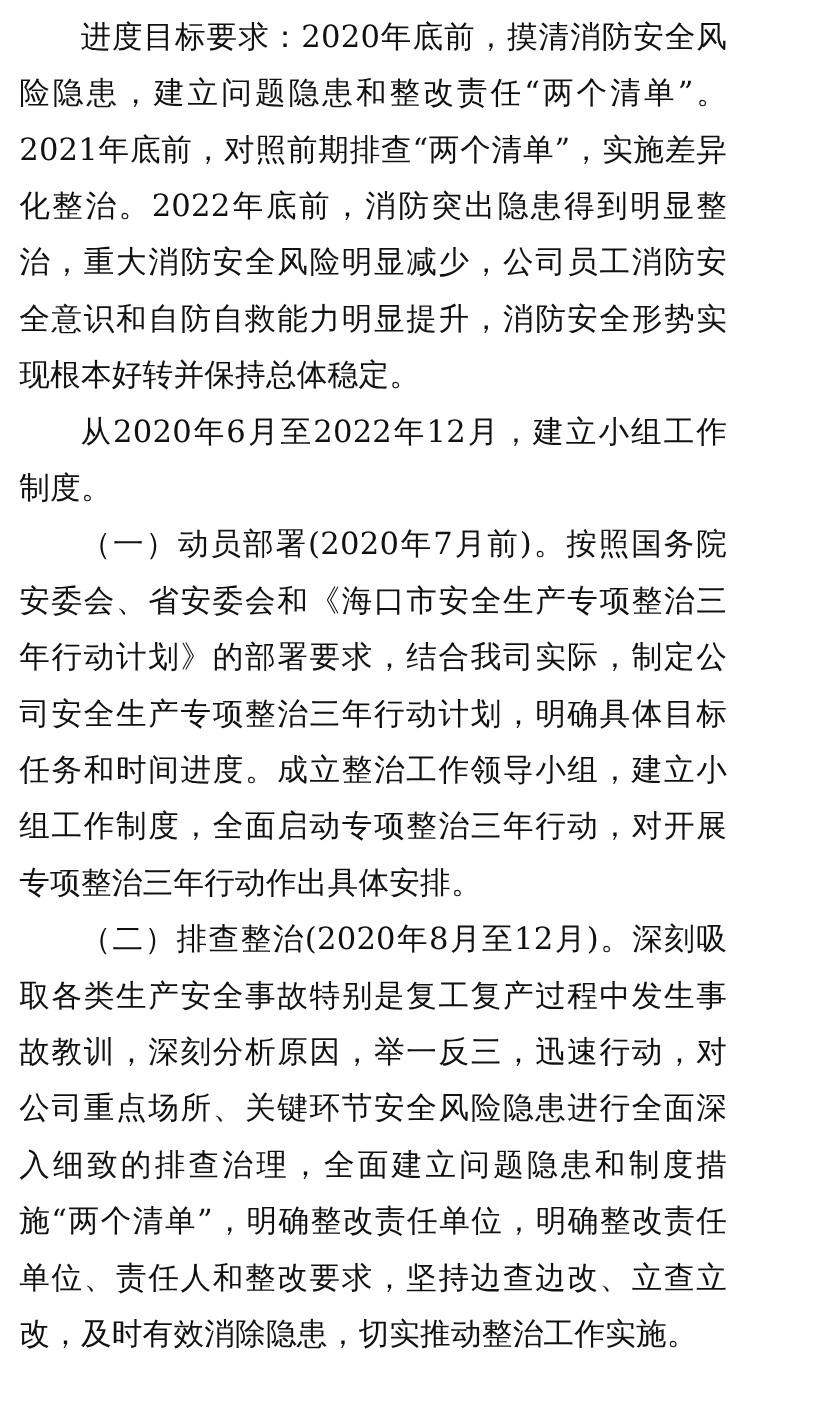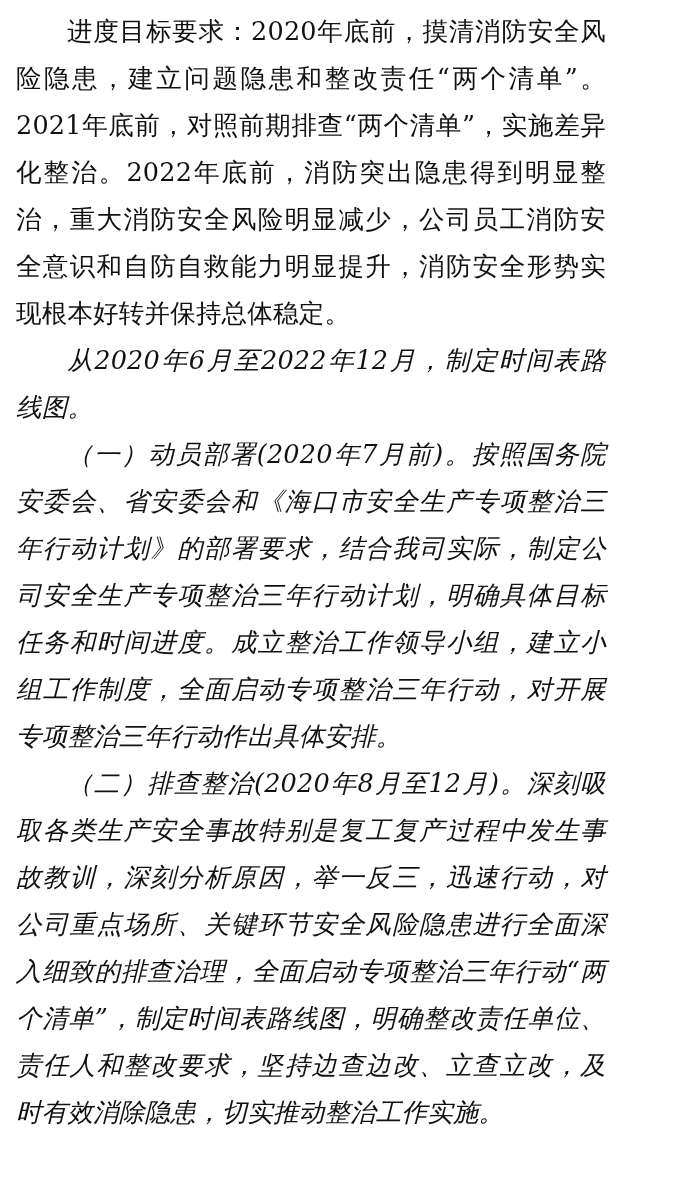--- a/index.html
+++ b/index.html
@@ -36,32 +36,32 @@
     text-justify: inter-ideograph;
   }
   h2.heading {
     margin: 0;
     font-size: 25.5px;
     line-height: 47px;
     font-weight: bold;
     text-indent: 2em;
     letter-spacing: 1px;
   }
-  .para + .para { margin-top: 0; font-style: italic; }
+  .para + .para { margin-top: 0; }
 </style>
 </head>
 <body>
 
 <div class="page">
   <div class="doc-body">
 
     <p class="para">进度目标要求：2020年底前，摸清消防安全风险隐患，建立问题隐患和整改责任“两个清单”。2021年底前，对照前期排查“两个清单”，实施差异化整治。2022年底前，消防突出隐患得到明显整治，重大消防安全风险明显减少，公司员工消防安全意识和自防自救能力明显提升，消防安全形势实现根本好转并保持总体稳定。</p>
 
 
-    <p class="para">从2020年6月至2022年12月，制定时间表路线图。</p>
+    <p class="para">从2020年6月至2022年12月，建立小组工作制度。</p>
 
     <p class="para">（一）动员部署(2020年7月前)。按照国务院安委会、省安委会和《海口市安全生产专项整治三年行动计划》的部署要求，结合我司实际，制定公司安全生产专项整治三年行动计划，明确具体目标任务和时间进度。成立整治工作领导小组，建立小组工作制度，全面启动专项整治三年行动，对开展专项整治三年行动作出具体安排。</p>
 
-    <p class="para">（二）排查整治(2020年8月至12月)。深刻吸取各类生产安全事故特别是复工复产过程中发生事故教训，深刻分析原因，举一反三，迅速行动，对公司重点场所、关键环节安全风险隐患进行全面深入细致的排查治理，全面启动专项整治三年行动“两个清单”，制定时间表路线图，明确整改责任单位、责任人和整改要求，坚持边查边改、立查立改，及时有效消除隐患，切实推动整治工作实施。</p>
+    <p class="para">（二）排查整治(2020年8月至12月)。深刻吸取各类生产安全事故特别是复工复产过程中发生事故教训，深刻分析原因，举一反三，迅速行动，对公司重点场所、关键环节安全风险隐患进行全面深入细致的排查治理，全面建立问题隐患和制度措施“两个清单”，明确整改责任单位，明确整改责任单位、责任人和整改要求，坚持边查边改、立查立改，及时有效消除隐患，切实推动整治工作实施。</p>
 
 
   </div>
 </div>
 
 </body></html>

